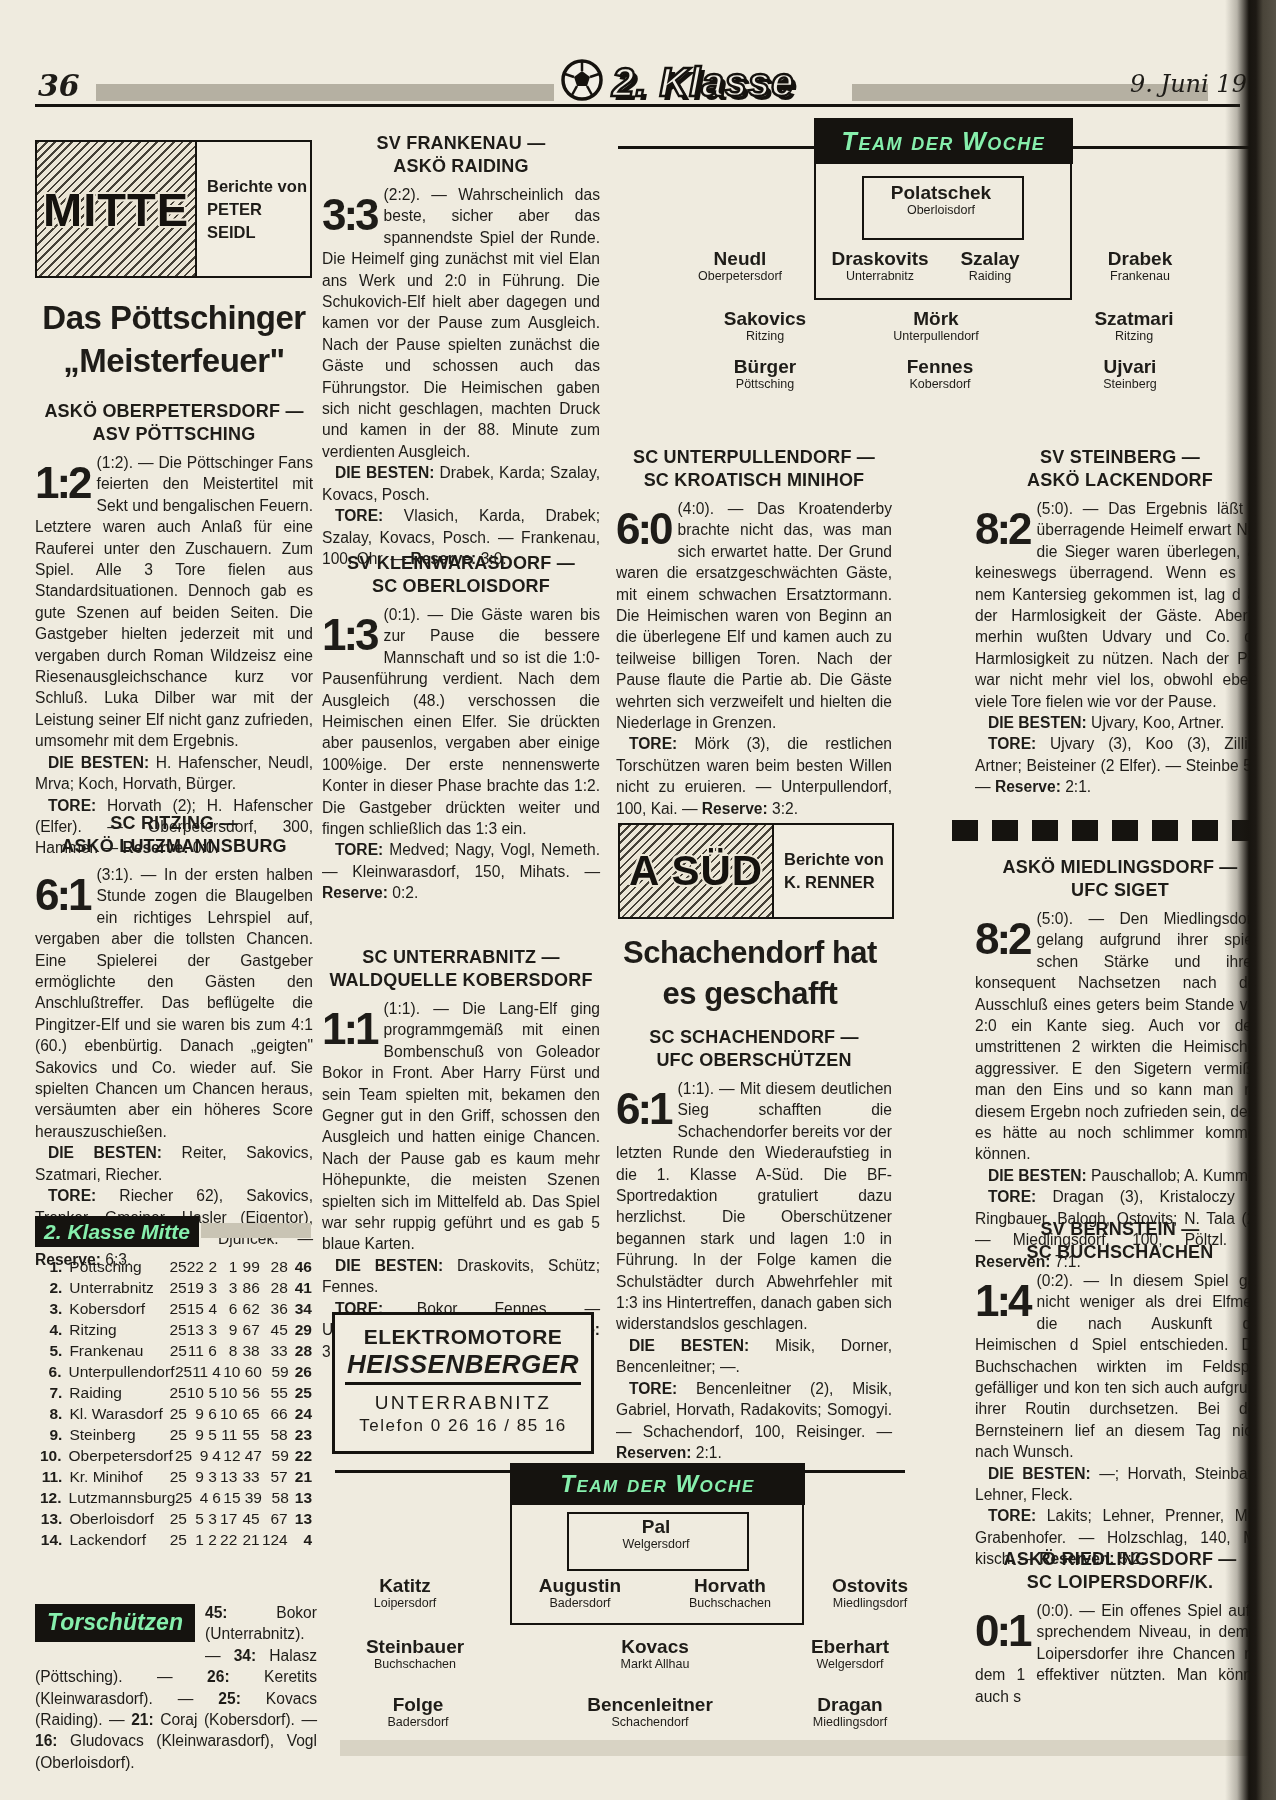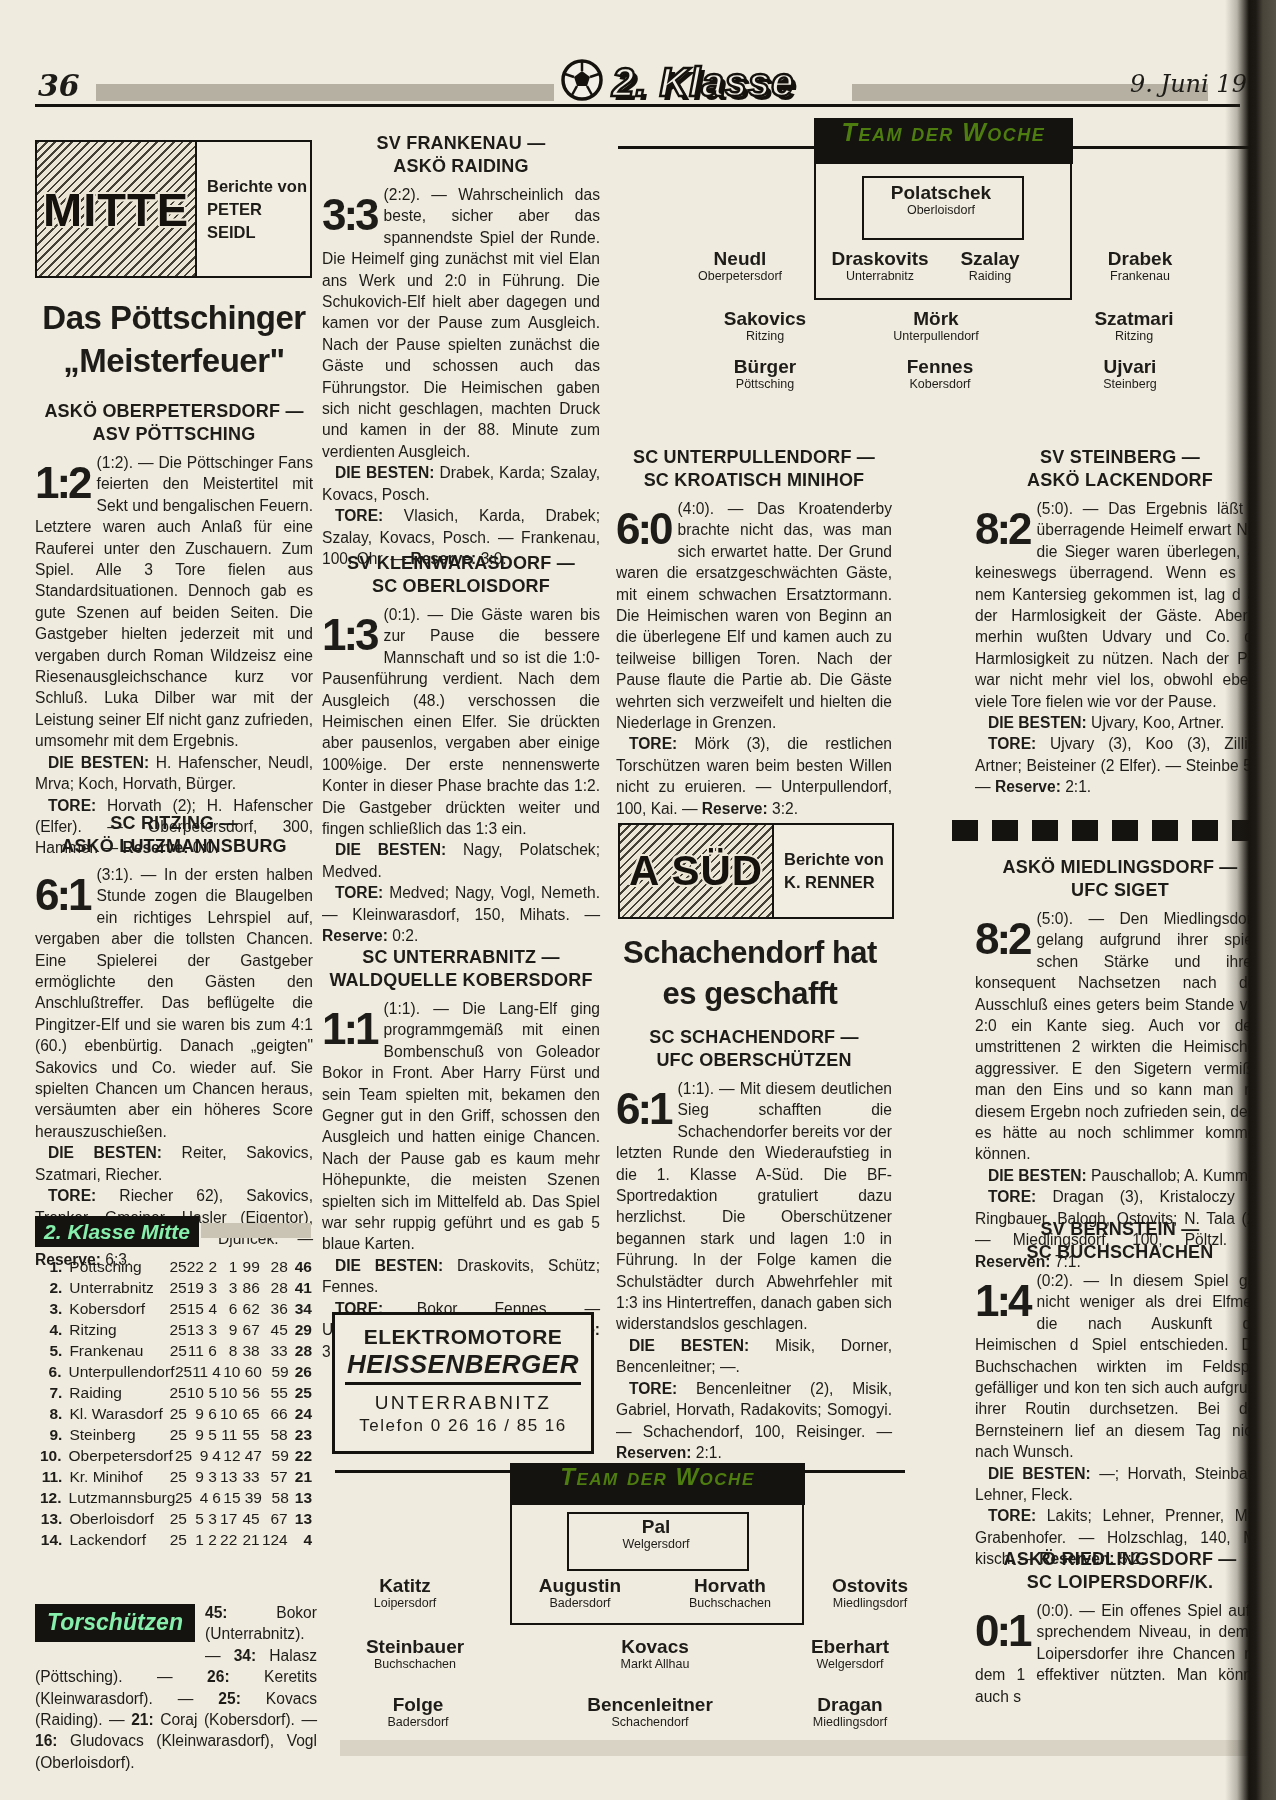--- a/index.html
+++ b/index.html
@@ -29,21 +29,21 @@
   .ttlbox{background:#15130f;color:#86efac;font-style:italic;font-weight:bold;display:flex;align-items:center;justify-content:center}
   .tstrip{background:#c9c4b4}
   .trow{display:flex;height:21px;font-size:15.5px;align-items:baseline}
   .trow span{display:inline-block}
   .c-r{width:24px;text-align:right;font-weight:bold}
   .c-t{width:104px;padding-left:7px;text-align:left;white-space:nowrap}
   .c-sp{width:22px;text-align:right}.c-s{width:18px;text-align:right}.c-u{width:14px;text-align:right}
   .c-n{width:22px;text-align:right}.c-gf{width:24px;text-align:right}.c-ga{width:30px;text-align:right}
   .c-p{width:26px;text-align:right;font-weight:bold}
   
-  .tdwhdr{background:#15130f;color:#4d7c0f;display:flex;align-items:flex-start;justify-content:center;font-style:italic;font-weight:bold;font-variant:small-caps;letter-spacing:1.5px}
+  .tdwhdr{background:#15130f;color:#86efac;display:flex;align-items:center;justify-content:center;font-style:italic;font-weight:bold;font-variant:small-caps;letter-spacing:1.5px}
   .tdwbox{border:2.5px solid #15130f}
   .player{position:absolute;transform:translateX(-50%);text-align:center;white-space:nowrap}
   .pname{font-weight:bold;font-size:19px;line-height:21px}
   .pclub{font-size:12.5px;line-height:15px}
   
   .adbox{border:3px solid #15130f;text-align:center;background:#f0ece0}
   
   .edge{position:absolute;top:0;right:0;width:51px;height:1800px;background:linear-gradient(to right,rgba(40,36,28,0) 0,rgba(40,36,28,.28) 12px,#17140f 24px,#1d1914 31px,#494439 38px,#575247 51px);z-index:50}
   .dashes{background:repeating-linear-gradient(90deg,#15130f 0 26px,rgba(0,0,0,0) 26px 40px)}
   .band{background:#d8d3c4}
@@ -291,21 +291,20 @@
     <div class="body ind"><span class="blabel">DIE BESTEN:</span><span> Drabek, Karda; Szalay, Kovacs, Posch.</span></div>
     <div class="body ind"><span class="blabel">TORE:</span><span> Vlasich, Karda, Drabek; Szalay, Kovacs, Posch. — Frankenau, 100. Ohr. — </span><span class="blabel">Reserve:</span><span> 3:0.</span></div>
   </section>
 
   <section class="abs" style="left:322px;top:552px;width:278px">
     <div class="mhead">
       <div>SV KLEINWARASDORF —</div>
       <div>SC OBERLOISDORF</div>
     </div>
     <div class="body mbody"><span class="score">1:3</span><span>(0:1). — Die Gäste waren bis zur Pause die bessere Mannschaft und so ist die 1:0-Pausenführung verdient. Nach dem Ausgleich (48.) verschossen die Heimischen einen Elfer. Sie drückten aber pausenlos, vergaben aber einige 100%ige. Der erste nennenswerte Konter in dieser Phase brachte das 1:2. Die Gastgeber drückten weiter und fingen schließlich das 1:3 ein.</span></div>
-    <div class="body ind"><span class="blabel">DIE BESTEN:</span><span> Nagy, Polatschek; Medved.</span></div>
     <div class="body ind"><span class="blabel">TORE:</span><span> Medved; Nagy, Vogl, Nemeth. — Kleinwarasdorf, 150, Mihats. — </span><span class="blabel">Reserve:</span><span> 0:2.</span></div>
   </section>
 
   <section class="abs" style="left:322px;top:946px;width:278px">
     <div class="mhead">
       <div>SC UNTERRABNITZ —</div>
       <div>WALDQUELLE KOBERSDORF</div>
     </div>
     <div class="body mbody"><span class="score">1:1</span><span>(1:1). — Die Lang-Elf ging programmgemäß mit einen Bombenschuß von Goleador Bokor in Front. Aber Harry Fürst und sein Team spielten mit, bekamen den Gegner gut in den Griff, schossen den Ausgleich und hatten einige Chancen. Nach der Pause gab es kaum mehr Höhepunkte, die meisten Szenen spielten sich im Mittelfeld ab. Das Spiel war sehr ruppig geführt und es gab 5 blaue Karten.</span></div>
     <div class="body ind"><span class="blabel">DIE BESTEN:</span><span> Draskovits, Schütz; Fennes.</span></div>

